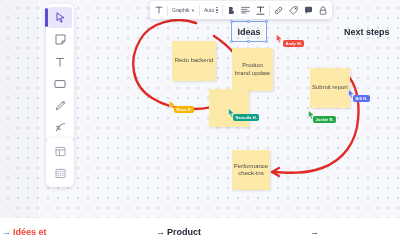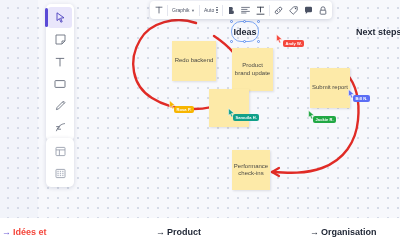--- a/index.html
+++ b/index.html
@@ -238,31 +238,31 @@
     <div class="sticky" style="left:209px;top:89px;width:40px;height:38px;">
       <span></span>
     </div>
     <div class="sticky" style="left:310px;top:68px;width:40px;height:40px;">
       <span>Submit report</span>
     </div>
     <div class="sticky" style="left:232px;top:150px;width:38px;height:40px;">
       <span>Performance check-ins</span>
     </div>
 
-    <div class="text-frame" style="left:231px;top:21px;width:28px;height:21px;border-radius:10px;">
+    <div class="text-frame" style="left:231px;top:21px;width:36px;height:21px;">
       <span class="label">Ideas</span>
       <span class="handle h-tl"></span>
       <span class="handle h-tm"></span>
       <span class="handle h-tr"></span>
       <span class="handle h-bl"></span>
       <span class="handle h-bm"></span>
       <span class="handle h-br"></span>
     </div>
 
-    <div class="canvas-heading" style="left:324px;top:27px;padding-left:32px;">Next steps</div>
+    <div class="canvas-heading" style="left:312px;top:27px;padding-left:32px;">Next steps</div>
 
     <div class="cursor" style="left:276px;top:34px;">
       <svg class="arrow" width="7" height="9" viewBox="0 0 7 9">
         <path d="M0.6,0.4 L6.2,5.4 L3.4,5.6 L4.8,8.4 L3.4,8.9 L2.1,6.1 L0.6,7.6 Z" fill="#f4473c" stroke="#ffffff" stroke-width="0.5"></path>
       </svg>
       <span class="name" style="background:#f4473c;left:7px;top:6px;">Andy W.</span>
     </div>
 
     <div class="cursor" style="left:169px;top:100px;">
       <svg class="arrow" width="7" height="9" viewBox="0 0 7 9">
@@ -420,17 +420,16 @@
     <div class="section" style="left:2px;top:9px;color:#f4473c;">
       <span class="arrow-glyph" style="color:#6b5bd6;">→</span>
       <span>Idées et</span>
     </div>
     <div class="section" style="left:156px;top:9px;color:#1d2433;">
       <span class="arrow-glyph">→</span>
       <span>Product</span>
     </div>
     <div class="section" style="left:310px;top:9px;color:#1d2433;">
       <span class="arrow-glyph">→</span>
-      <span>Organisation</span>
     </div>
   </div>
 
 </div>
 
 </body></html>

